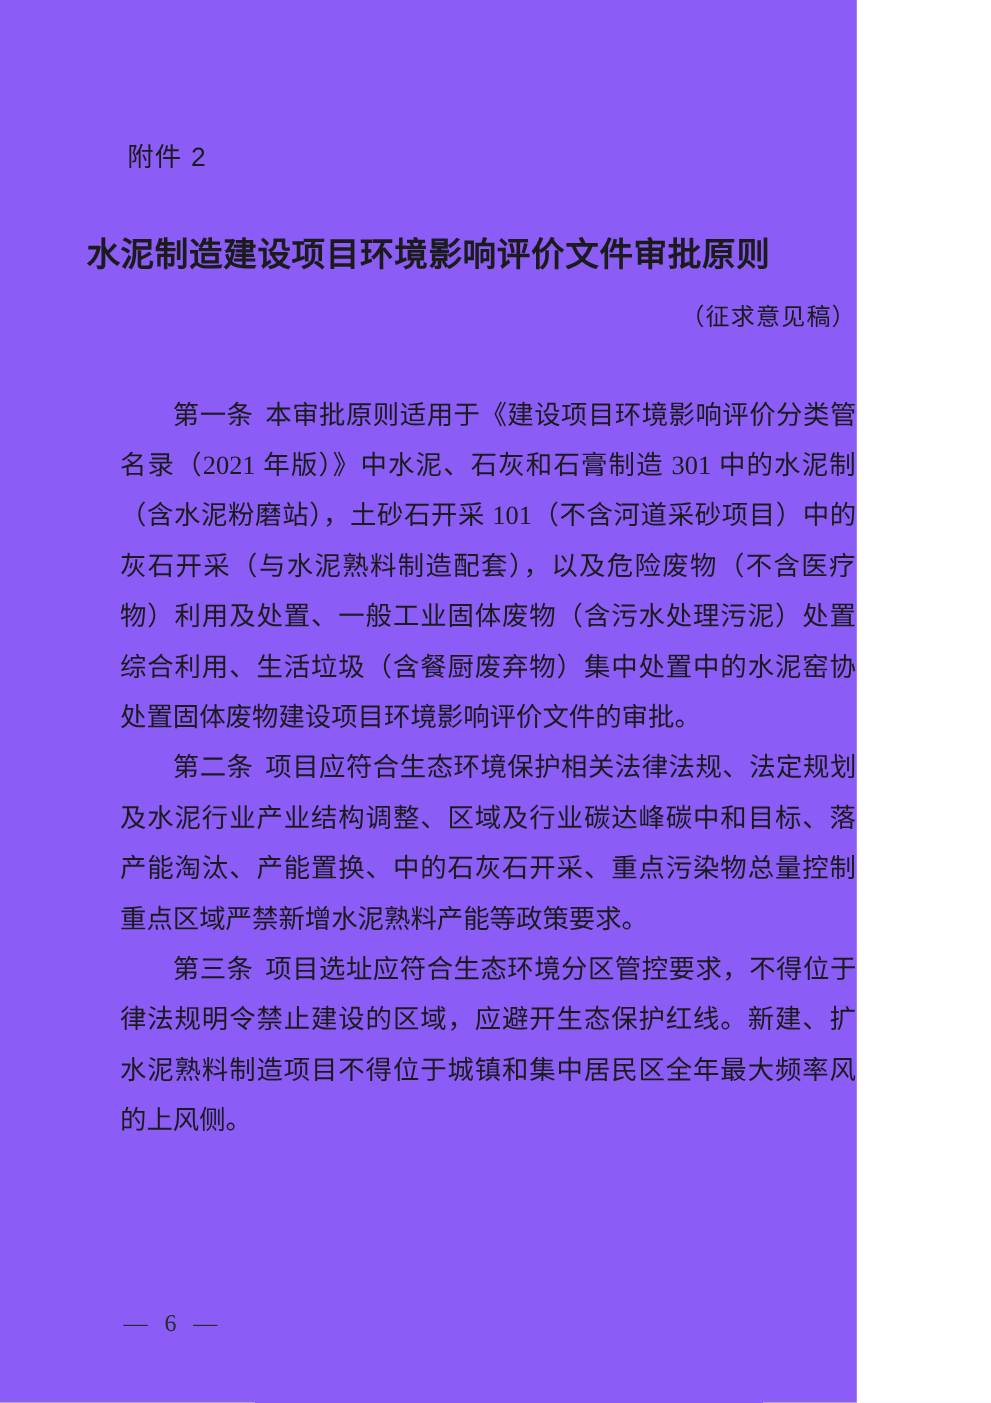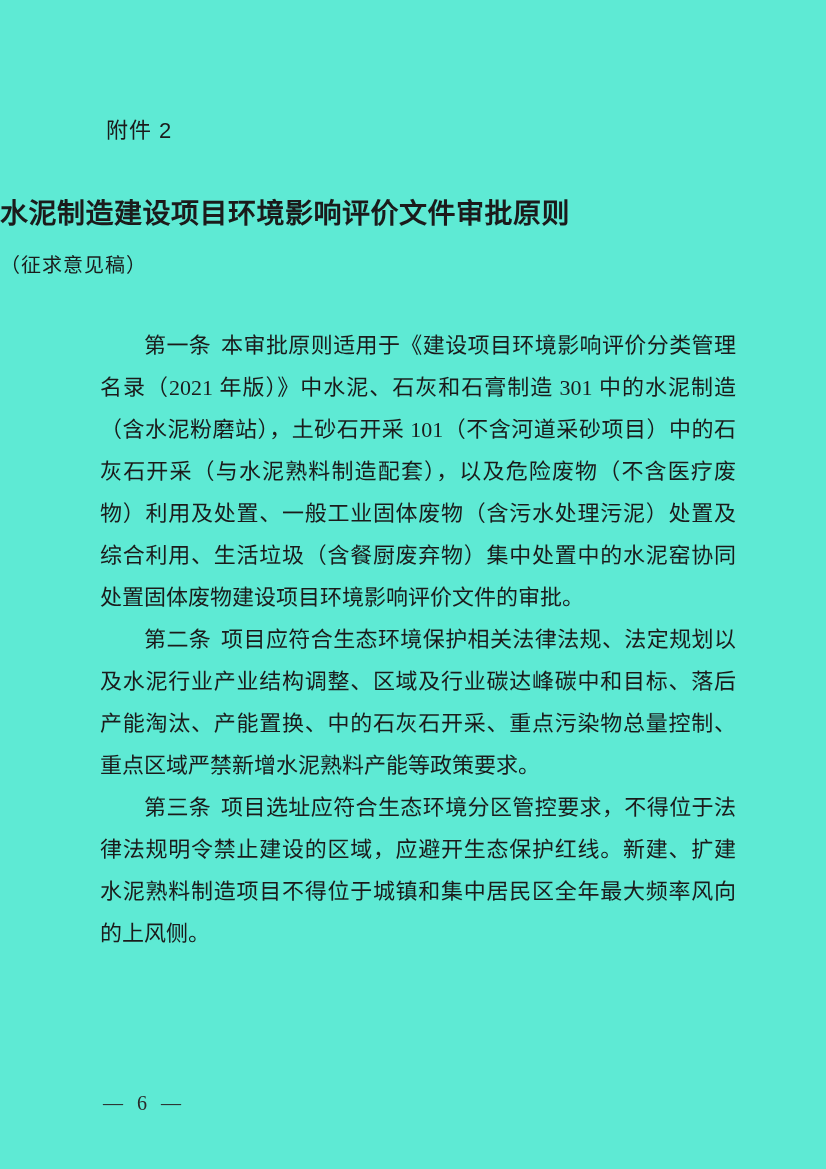--- a/index.html
+++ b/index.html
@@ -2,54 +2,55 @@
 <html lang="zh-CN"><head>
 <meta charset="utf-8">
 <style>
   html, body {
     margin: 0;
     padding: 0;
     background: #ffffff;
   }
   .page {
     position: relative;
-    width: 826px;
+    width: 714px;
     height: 1169px;
-    background: #5eead4;
+    background: #8b5cf6;
     color: #1b1b1b;
     font-family: "Liberation Serif", "DejaVu Serif", serif;
     overflow: hidden;
   }
   .attachment {
     position: absolute;
     left: 106px;
     top: 118px;
     font-family: "Liberation Sans", "DejaVu Sans", sans-serif;
     font-size: 22px;
     font-weight: 500;
     letter-spacing: 1px;
     line-height: 26px;
   }
   .doc-title {
     position: absolute;
     top: 196px;
     left: 0;
     width: 100%;
     margin: 0;
+    text-align: center;
     font-size: 28px;
     font-weight: bold;
     line-height: 36px;
     letter-spacing: 0.5px;
   }
   .doc-subtitle {
     position: absolute;
     top: 251px;
     left: 0;
     width: 100%;
-    text-align: left;
+    text-align: right;
     font-size: 20px;
     line-height: 28px;
     letter-spacing: 1px;
   }
   .content {
     position: absolute;
     left: 100px;
     top: 325px;
     width: 636px;
     font-size: 22px;

